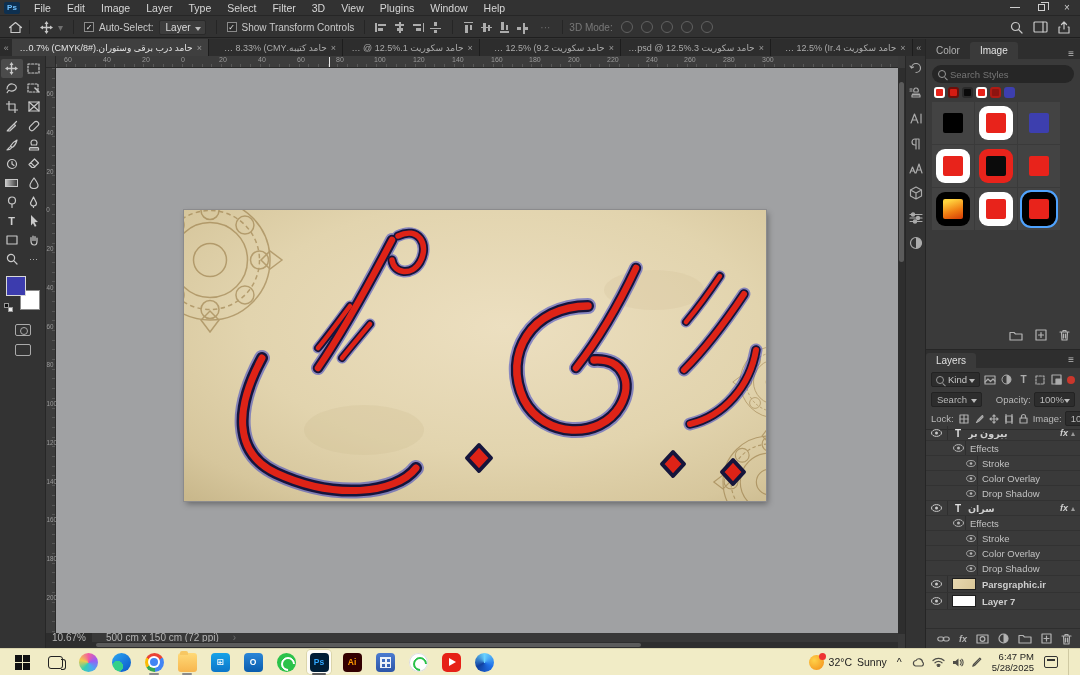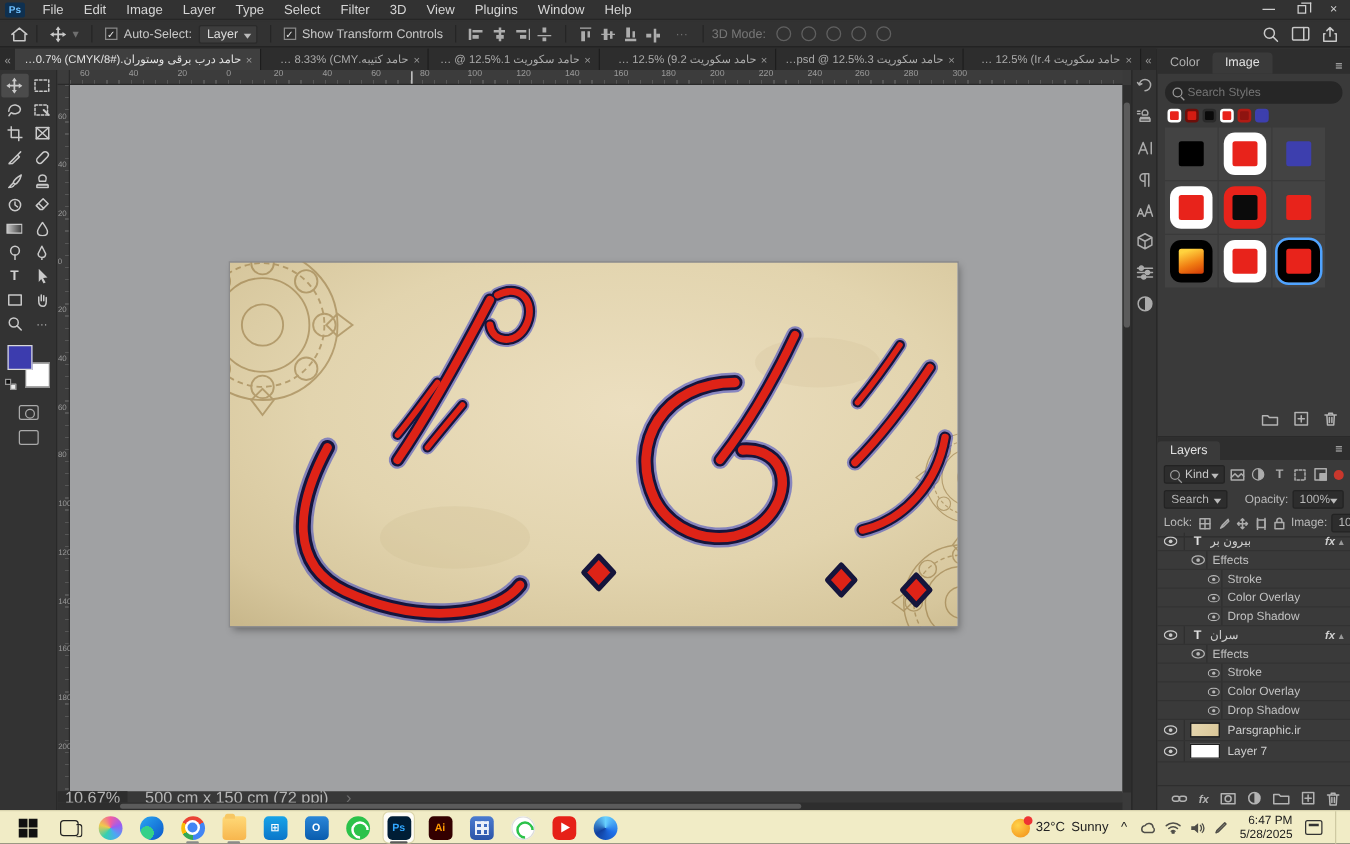--- a/index.html
+++ b/index.html
@@ -65,21 +65,21 @@
   .hruler span { position:absolute; top:0; font-size:7px; color:#9a9a9a; }
   .vruler { position:absolute; left:0; top:12px; width:10px; bottom:14px; background:#3c3c3c; border-right:1px solid #2a2a2a; background-image:repeating-linear-gradient(180deg,#575757 0 1px,transparent 1px 9.7px); background-size:4px 100%; background-position:6px 0; background-repeat:no-repeat; }
   .vruler span { position:absolute; left:0; font-size:7px; color:#9a9a9a; transform:scale(.9); }
   .ruler-corner { position:absolute; left:0; top:0; width:10px; height:12px; background:#3c3c3c; border-right:1px solid #2a2a2a; border-bottom:1px solid #2a2a2a; }
   .cursor-mark { position:absolute; top:1px; width:1px; height:10px; background:#e8e8e8; }
   .viewport { position:absolute; left:10px; top:12px; right:7px; bottom:14px; background:#a0a1a3; overflow:hidden; }
   .document { position:absolute; left:128px; top:142px; width:582px; height:291px; box-shadow:0 0 0 1px #8b8b8d, 2px 3px 6px rgba(0,0,0,.35); }
   .document svg { display:block; }
   .vscroll { position:absolute; right:0; top:12px; width:7px; bottom:14px; background:#2e2e2e; }
   .vscroll .thumb { position:absolute; left:1px; right:1px; top:14px; height:180px; background:#5b5b5b; border-radius:3px; }
-  .statusbar { position:absolute; left:0; right:7px; bottom:6px; height:9px; background:#383838; color:#b5b5b5; font-size:13px; display:flex; align-items:center; gap:14px; }
+  .statusbar { position:absolute; left:0; right:7px; bottom:6px; height:9px; background:#383838; color:#b5b5b5; font-size:10px; display:flex; align-items:center; gap:14px; }
   .statusbar .zoomv { background:#2d2d2d; padding:0 6px; height:100%; display:flex; align-items:center; }
   .hscroll { position:absolute; left:0; right:7px; bottom:0; height:6px; background:#2e2e2e; }
   .hscroll .thumb { position:absolute; top:1px; bottom:1px; left:50px; width:545px; background:#5b5b5b; border-radius:3px; }
 
   
   .dockstrip { position:absolute; left:905px; top:56px; width:20px; height:592px; background:#333333; border-left:1px solid #272727; display:flex; flex-direction:column; align-items:center; padding-top:4px; gap:9px; }
   .dock-ic { width:16px; height:16px; display:flex; align-items:center; justify-content:center; opacity:.8; }
 
   
   .rightpanel { position:absolute; left:925px; top:39px; width:155px; height:609px; background:#3a3a3a; border-left:1px solid #252525; color:#cfcfcf; font-size:10px; }
@@ -110,21 +110,21 @@
   .lp-blend { display:flex; align-items:center; gap:4px; padding:3px 5px; font-size:9.5px; color:#b9b9b9; }
   .blend-dd { background:#2d2d2d; border:1px solid #232323; border-radius:2px; padding:1px 14px 1px 5px; position:relative; }
   .opac { margin-left:auto; display:flex; align-items:center; gap:3px; }
   .opac .val { background:#2d2d2d; border:1px solid #232323; border-radius:2px; padding:1px 10px 1px 5px; position:relative; }
   .lp-lock { display:flex; align-items:center; gap:5px; padding:1px 5px 3px 5px; font-size:9.5px; color:#b9b9b9; border-bottom:1px solid #2c2c2c; }
   .lock-ic { width:11px; height:11px; display:flex; align-items:center; justify-content:center; opacity:.8; }
   .lrows { position:absolute; left:0; top:76px; right:0; bottom:20px; overflow:hidden; font-size:9.5px; }
   .lrow { display:flex; align-items:center; height:15px; color:#cfcfcf; border-bottom:1px solid rgba(0,0,0,.12); }
   .lrow .eye { width:22px; display:flex; justify-content:center; flex:0 0 auto; border-right:1px solid #2f2f2f; align-self:stretch; align-items:center; }
   .lrow .Tic { width:20px; text-align:center; font-weight:bold; color:#e0e0e0; font-size:10px; }
-  .lrow .lname { white-space:nowrap; overflow:hidden; text-overflow:ellipsis; direction:rtl; text-align:right; }
+  .lrow .lname { white-space:nowrap; overflow:hidden; text-overflow:ellipsis; direction:rtl; text-align:right;font-weight:bold; }
   .lrow .fx { margin-left:auto; padding-right:3px; font-style:italic; font-weight:bold; color:#cfcfcf; font-size:9px; }
   .lrow .expn { padding-right:5px; color:#9a9a9a; font-size:8px; }
   .sub { color:#c2c2c2; }
   .sub .lbl { padding-left:4px; }
   .ind1 { padding-left:26px; }
   .ind2 { padding-left:38px; }
   .ithumb { width:24px; height:12px; border:1px solid #1f1f1f; margin-right:6px; flex:0 0 auto; }
   .lp-footer { position:absolute; left:0; bottom:0; right:0; height:20px; border-top:1px solid #2c2c2c; display:flex; align-items:center; justify-content:flex-end; gap:9px; padding-right:8px; opacity:.85; }
 
   

